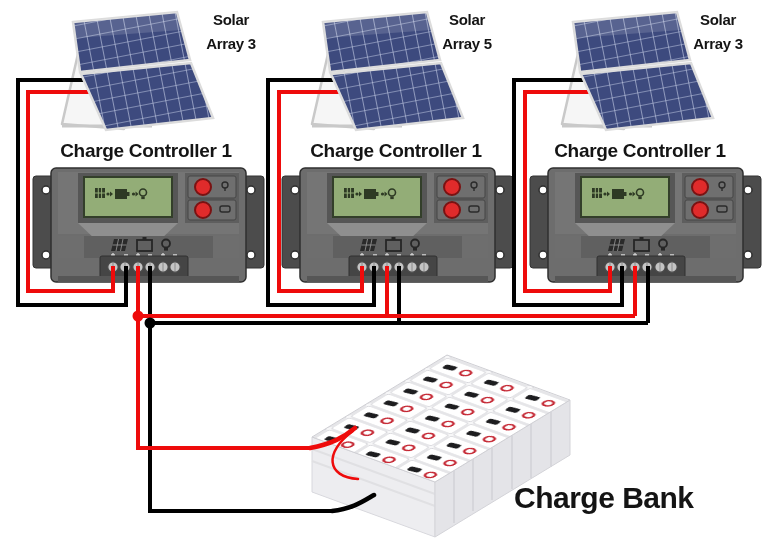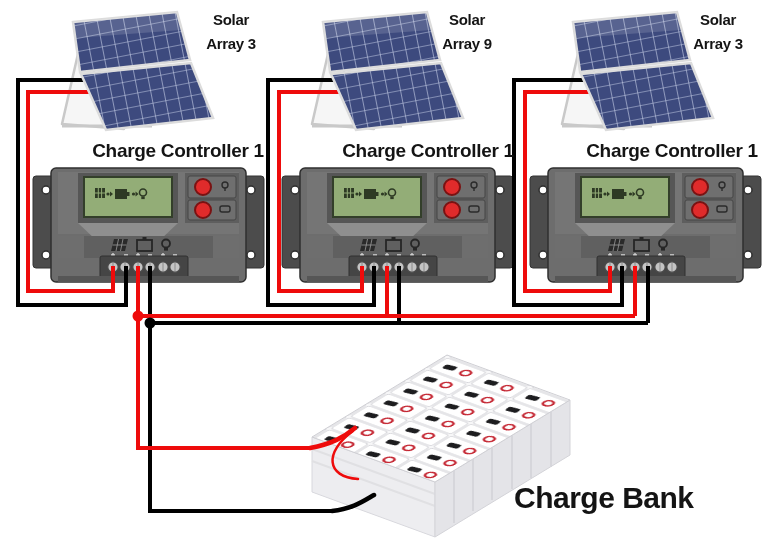--- a/index.html
+++ b/index.html
@@ -2,21 +2,21 @@
 <html><head>
 <meta charset="utf-8">
 <style>
   html,body{margin:0;padding:0;background:#ffffff;}
   body{width:768px;height:552px;position:relative;overflow:hidden;
        font-family:"Liberation Sans","DejaVu Sans",sans-serif;color:#141414;}
   .stage{position:absolute;inset:0;}
   svg.scene{position:absolute;left:0;top:0;}
   .lbl{position:absolute;font-weight:bold;letter-spacing:-0.3px;white-space:nowrap;}
   .array-label{width:120px;text-align:center;font-size:15px;line-height:24px;top:8px;}
-  .ctrl-label{width:240px;text-align:center;font-size:19px;top:140px;padding-left:32px;}
+  .ctrl-label{width:240px;text-align:center;font-size:19px;top:140px;}
   .battery-label{left:514px;top:481px;font-size:30px;letter-spacing:-0.5px;}
 </style>
 </head>
 <body>
 
 <div class="stage">
 
 <svg class="scene" width="768" height="552" viewBox="0 0 768 552">
   <defs>
 
@@ -145,21 +145,21 @@
   <use href="#panelmods" x="250"></use>
   <use href="#panelmods" x="500"></use>
 </svg>
 
 <div class="lbl array-label" style="left:171px">
   <div>Solar</div>
   <div>Array 3</div>
 </div>
 <div class="lbl array-label" style="left:407px">
   <div>Solar</div>
-  <div>Array 9</div>
+  <div>Array 5</div>
 </div>
 <div class="lbl array-label" style="left:658px">
   <div>Solar</div>
   <div>Array 3</div>
 </div>
 
 <div class="lbl ctrl-label" style="left:26px">Charge Controller 1</div>
 <div class="lbl ctrl-label" style="left:276px">Charge Controller 1</div>
 <div class="lbl ctrl-label" style="left:520px">Charge Controller 1</div>
 

